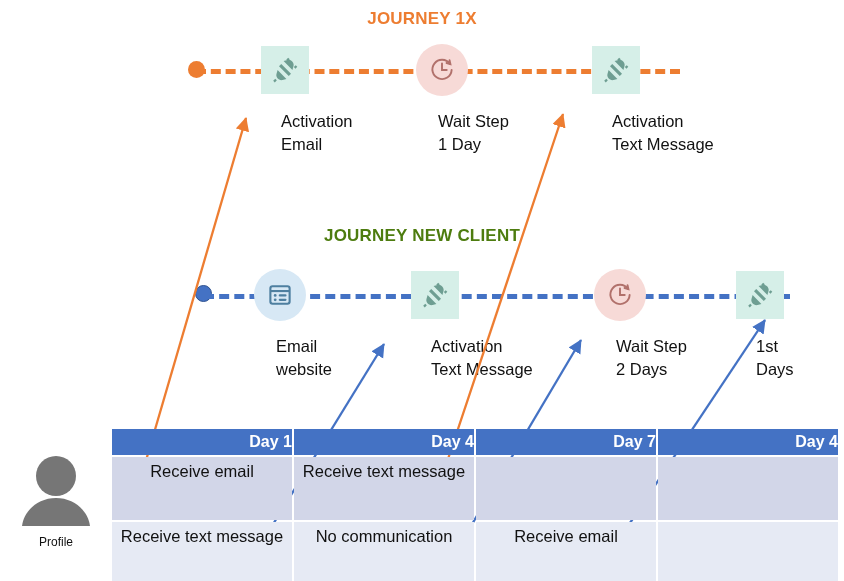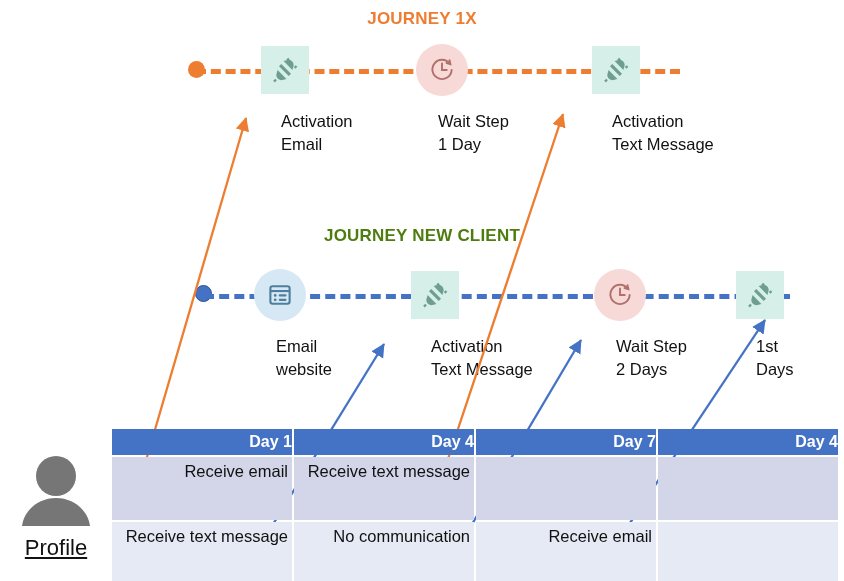--- a/index.html
+++ b/index.html
@@ -77,36 +77,35 @@
     font-size:16px;
     font-weight:bold;
     height:26px;
     text-align:right;
     padding:0;
   }
   #day-table td{
     font-size:16.5px;
     line-height:23px;
     color:#111111;
-    text-align:right;
+    text-align:center;
     padding:3px 4px;
     vertical-align:top;
   }
   #day-table tr.row-a td{ background:#D2D6E8; height:57px; }
   #day-table tr.row-b td{ background:#E6EAF4; height:53px; }
 
   
   #profile{ position:absolute; left:8px; top:452px; width:96px; text-align:center; }
   #profile .glyph{ display:block; }
   #profile .caption{
     display:block;
-    font-size:22px;
+    font-size:12px;
     color:#111111;
     margin-top:1px;
-    text-decoration:underline;
   }
 </style>
 </head>
 <body>
 
 <div id="stage">
 
   <div class="journey-title" id="title-1x">JOURNEY 1X</div>
 
   <div class="start-dot" id="dot-1x"></div>

